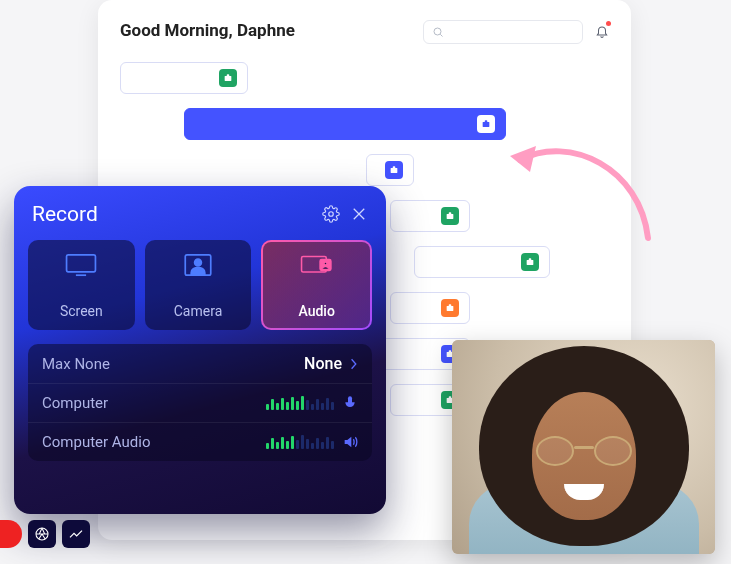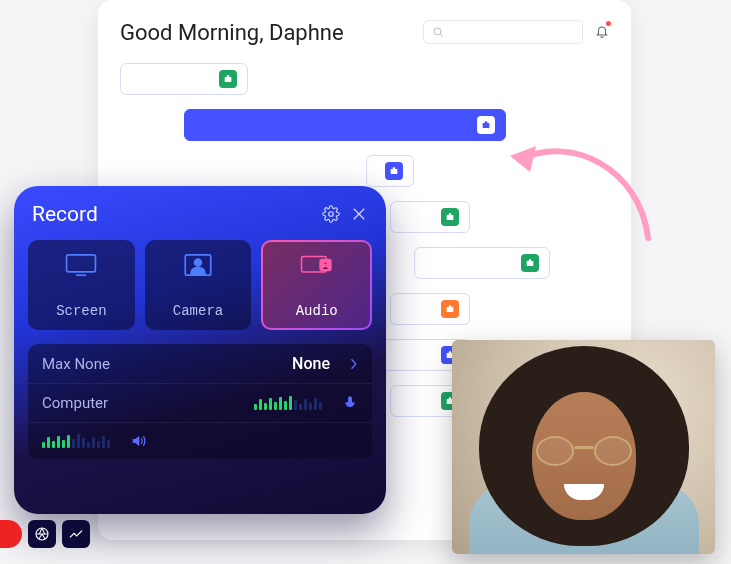--- a/index.html
+++ b/index.html
@@ -5,21 +5,21 @@
   * { box-sizing: border-box; margin: 0; padding: 0; }
   html, body { width: 731px; height: 564px; font-family: -apple-system, BlinkMacSystemFont, "Segoe UI", Roboto, sans-serif; background: #f5f5f7; overflow: hidden; }
   .stage { position: relative; width: 731px; height: 564px; }
 
   .dashboard {
     position: absolute; left: 98px; top: 0; width: 533px; height: 540px;
     background: #fff; border-radius: 14px; box-shadow: 0 6px 24px rgba(0,0,0,0.08);
     padding: 20px 22px; overflow: hidden;
   }
   .dash-header { display: flex; justify-content: space-between; align-items: flex-start; }
-  .greet h1 { font-size: 22px; font-weight: 400; color: #222; }
+  .greet h1 { font-size: 17px; font-weight: 700; color: #222; }
   .greet p { font-size: 10px; color: #9aa0aa; margin-top: 2px; }
   .header-right { display: flex; align-items: center; gap: 12px; }
   .search { display:flex; align-items:center; width: 160px; height: 24px; background:#fff; border:1px solid #e6e8ee; border-radius:6px; padding:0 8px; }
   .search svg { width:12px; height:12px; stroke:#b6bcc7; }
   .bell { width:14px; height:14px; stroke:#5b6170; position:relative; }
   .bell-dot { position:absolute; top:-2px; right:-2px; width:5px; height:5px; background:#ff4d4d; border-radius:50%; }
 
   .timeline-head { display:flex; align-items:center; justify-content:space-between; margin-top:22px; }
   .timeline-head h2 { font-size:14px; font-weight:500; color:#4a4f5a; }
   .chevron { width:12px; height:12px; stroke:#4453ff; fill:none; stroke-width:2; }
@@ -27,58 +27,57 @@
   .timeline { position:relative; margin-top:18px; }
   .slot { position:relative; height:32px; border-radius:6px; border:1.5px solid #d9dcf5; background:#fff; display:flex; align-items:center; justify-content:flex-end; padding:0 10px; margin-bottom:14px; }
   .slot .badge { width:18px; height:18px; border-radius:4px; display:flex; align-items:center; justify-content:center; }
   .slot .badge svg { width:10px; height:10px; fill:#fff; }
   .slot.active { background:#4453ff; border-color:#4453ff; }
   .slot.active .badge { background:#fff; }
   .slot.active .badge svg { fill:#4453ff; }
 
   .record-panel {
     position:absolute; left:14px; top:186px; width:372px; height:328px;
-    border-radius:24px; overflow:hidden;
+    border-radius:16px; overflow:hidden;
     background:linear-gradient(165deg,#3a4bff 0%, #2235d8 34%, #1c1147 64%, #120a34 100%);
     box-shadow:0 18px 40px rgba(20,20,60,0.45);
     color:#e9ecff;
   }
   .rp-header { display:flex; align-items:center; justify-content:space-between; padding:16px 18px 10px; }
   .rp-header h3 { font-size:21px; font-weight:400; color:#fff; }
   .rp-header .icons { display:flex; gap:10px; align-items:center; }
   .rp-header .icons svg { width:18px; height:18px; stroke:#cfd6ff; fill:none; stroke-width:1.6; cursor:pointer; }
 
   .rp-options { display:flex; gap:10px; padding:0 14px; margin-top:4px; }
   .opt {
     flex:1; height:90px; border-radius:10px;
     background:rgba(10,8,40,0.55);
     display:flex; flex-direction:column; align-items:center; justify-content:center; gap:25px;
     cursor:pointer;
-    font-family:Liberation Mono, monospace;
   }
   .opt svg { width:34px; height:26px; }
   .opt span { font-size:14px; color:#b8c0ef; }
   .opt.screen svg { stroke:#4e7dff; fill:none; stroke-width:2; }
   .opt.camera svg { stroke:#4e7dff; fill:none; stroke-width:2; }
   .opt.camera .head-fill { fill:#4e7dff; }
   .opt.both {
     border:2px solid transparent;
     background:
       linear-gradient(rgba(10,8,40,0.55),rgba(10,8,40,0.55)) padding-box,
       linear-gradient(135deg,#ff5aa8,#a14bff) border-box;
   }
   .opt.both svg { stroke:#ff5aa8; fill:none; stroke-width:2; }
   .opt.both .inner { fill:#ff5aa8; }
   .opt.both span { color:#fff; font-weight:500; }
 
   .rp-settings { margin:14px 14px 0; border-radius:10px; overflow:hidden; background:rgba(8,6,32,0.5); }
   .setrow { display:flex; align-items:center; justify-content:space-between; padding:10px 14px; border-bottom:1px solid rgba(255,255,255,0.07); }
   .setrow:last-child { border-bottom:none; }
   .setrow .label { font-size:15px; color:#aeb4e6; }
-  .setrow .right { display:flex; align-items:center; gap:20px; }
+  .setrow .right { display:flex; align-items:center; gap:8px; }
   .setrow .value { font-size:16px; color:#fff; font-weight:500; }
   .setrow .chev-r { width:8px; height:12px; stroke:#5a6aff; fill:none; stroke-width:2.2; }
   .bars { display:flex; gap:2px; align-items:flex-end; height:14px; }
   .bars i { width:3px; background:#23d66a; border-radius:1px; }
   .bars i.dim { background:#1c2a6a; }
   .small-icon { width:16px; height:16px; }
   .mic { fill:#5a6aff; }
   .spk { fill:#5a6aff; }
 
   .camera-preview {
@@ -270,20 +269,21 @@
               <i class="dim" style="height: 12px;"></i>
               <i class="dim" style="height: 8px;"></i>
             </div>
           <svg class="small-icon mic" viewBox="0 0 24 24">
               <path d="M12 2a3 3 0 013 3v6a3 3 0 11-6 0V5a3 3 0 013-3z"></path>
               <path d="M5 11a7 7 0 0014 0M12 18v4"></path>
             </svg>
         </div>
       </div>
       <div class="setrow">
+        <span class="label">Computer Audio</span>
         <div class="right">
           <div class="bars" id="comp-bars">
               <i style="height: 6px;"></i>
               <i style="height: 11px;"></i>
               <i style="height: 7px;"></i>
               <i style="height: 12px;"></i>
               <i style="height: 8px;"></i>
               <i style="height: 13px;"></i>
               <i class="dim" style="height: 9px;"></i>
               <i class="dim" style="height: 14px;"></i>

